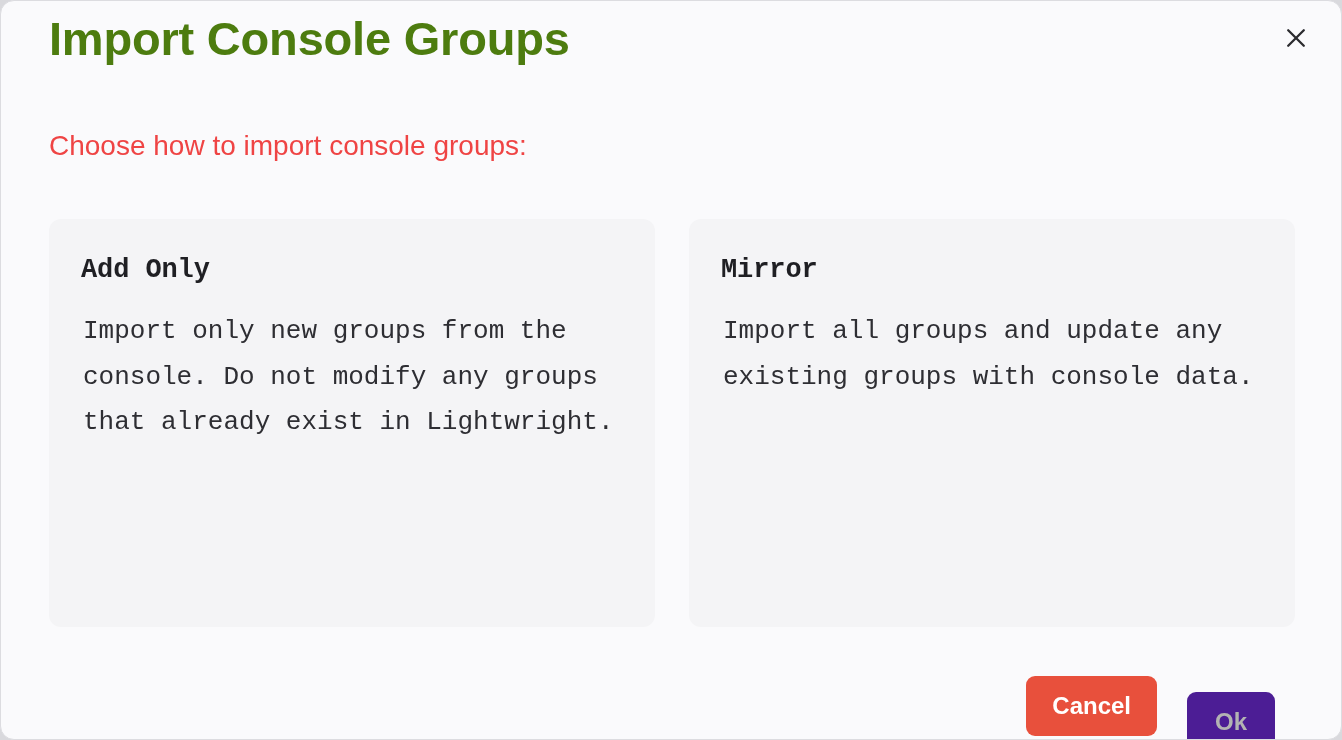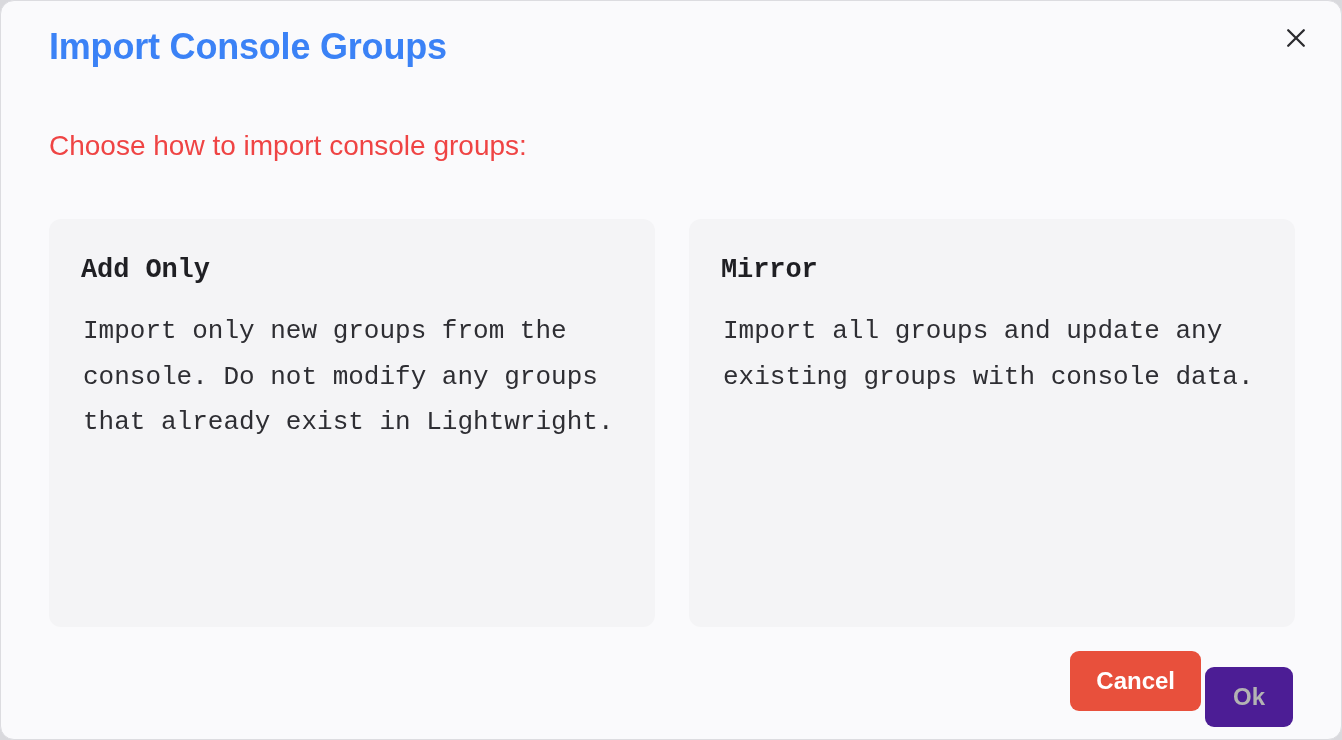--- a/index.html
+++ b/index.html
@@ -38,24 +38,24 @@
     background: transparent;
     border: none;
     padding: 0;
     border-radius: 6px;
   }
   #close-btn svg { display: block; }
 
   #title {
     position: absolute;
     left: 48px;
-    top: 22px;
-    font-size: 36px;
+    top: 14px;
+    font-size: 47px;
     font-weight: 700;
-    color: #3b82f6;
+    color: #4d7c0f;
     letter-spacing: -0.2px;
     line-height: 48px;
     white-space: nowrap;
   }
 
   #subtitle {
     position: absolute;
     left: 48px;
     top: 129px;
     font-size: 28px;
@@ -100,27 +100,27 @@
     font-weight: 400;
     color: #2e2e33;
     line-height: 45.5px;
     margin: 2px;
   }
 
   #footer {
     position: absolute;
     left: 0;
     right: 0;
-    bottom: 28px;
+    bottom: 3px;
     height: 60px;
     display: flex;
     justify-content: flex-end;
     align-items: center;
-    gap: 4px;
-    padding-right: 48px;
+    gap: 30px;
+    padding-right: 66px;
     box-sizing: border-box;
   }
 
   .btn {
     border: none;
     border-radius: 9px;
     font-family: "Liberation Sans", sans-serif;
     font-size: 24px;
     font-weight: 700;
     height: 60px;

